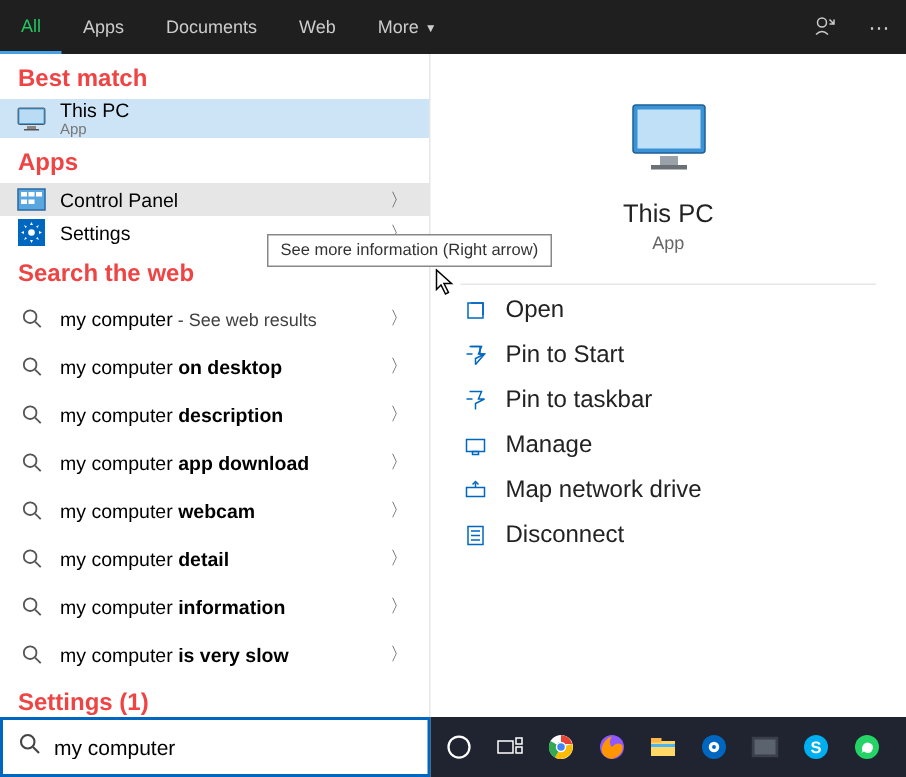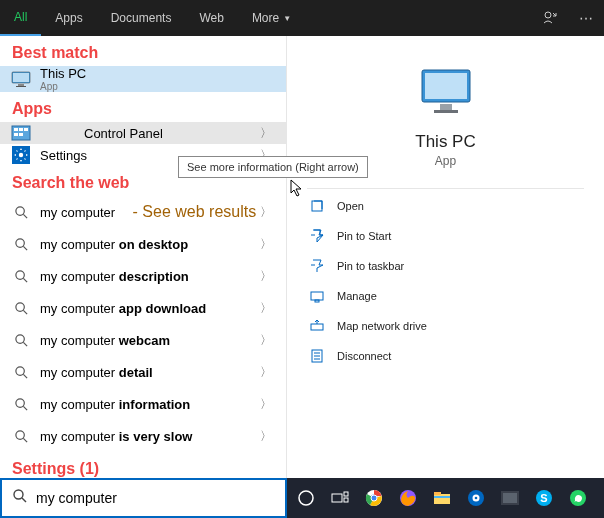--- a/index.html
+++ b/index.html
@@ -9,34 +9,34 @@
   .tab.active { color: #22c55e; border-bottom: 2px solid #46a0e6; }
   .tab .caret { margin-left: 4px; font-size: 8px; }
   .top-spacer { flex: 1; }
   .top-icon { width: 36px; display: flex; align-items: center; justify-content: center; color: #ccc; font-size: 14px; }
   .panel { display: flex; height: 442px; position: relative; }
   .left { width: 287px; border-right: 1px solid #e6e6e6; display: flex; flex-direction: column; overflow: hidden; }
   .right { flex: 1; }
   .section-label { font-size: 16px; font-weight: 700; color: #ef4444; padding: 8px 12px 4px; }
   .result { display: flex; align-items: center; height: 32px; padding: 0 10px; font-size: 12px; position: relative; }
   .result.best { height: 44px; background: #cce4f6; }
-  .result.hover { background: #e6e6e6; gap: 44px; }
+  .result.hover { background: #e6e6e6; }
   .ricon { width: 22px; height: 22px; display: flex; align-items: center; justify-content: center; margin-right: 8px; flex-shrink:0; }
   .rtext { flex: 1; overflow: hidden; white-space: nowrap; }
   .rtext .main { font-size: 13px; color: #000; }
   .rtext .sub { font-size: 10px; color: #777; }
-  .rtext .hint { color: #a16207; font-size: 16px; margin-left: 13px; }
+  .rtext .hint { color: #404040; font-size: 12px; }
   .chev { color: #555; font-size: 12px; padding: 0 4px; }
   .tooltip { position: absolute; left: 178px; top: 120px; border: 1px solid #888; background: #fff; font-size: 11px; padding: 4px 8px; z-index: 5; color:#333; }
   .cursor { position:absolute; left:290px; top:143px; z-index:6; pointer-events:none; }
   .preview { text-align: center; padding-top: 30px; }
   .preview-title { font-size: 17px; color: #222; margin-top: 10px; }
   .preview-sub { font-size: 12px; color: #666; margin-top: 2px; }
   .actions { padding: 14px 20px 0 20px; }
-  .action { display: flex; align-items: center; height: 30px; font-size: 11px; color: #222; }
+  .action { display: flex; align-items: center; height: 30px; font-size: 16px; color: #222; }
   .aicon { width: 20px; display: flex; justify-content: center; margin-right: 10px; color:#0067c0; }
   .divider { height:1px; background:#e6e6e6; margin: 6px 0 2px; }
   .bottom { position: absolute; bottom: 0; left: 0; right: 0; height: 40px; display: flex; }
   .search-wrap { width: 287px; height: 40px; border: 2px solid #0067c0; background: #fff; display: flex; align-items: center; padding: 0 10px; }
   .search-wrap .sicon { color: #555; margin-right: 8px; }
   .search-wrap input { border: none; outline: none; font-size: 14px; flex: 1; }
   .taskbar { flex: 1; background: #1f2430; display: flex; align-items: center; padding: 0 6px; gap: 8px; }
   .tb-item { width: 26px; height: 26px; display: flex; align-items: center; justify-content: center; }
   b { font-weight: 600; }
 </style>

